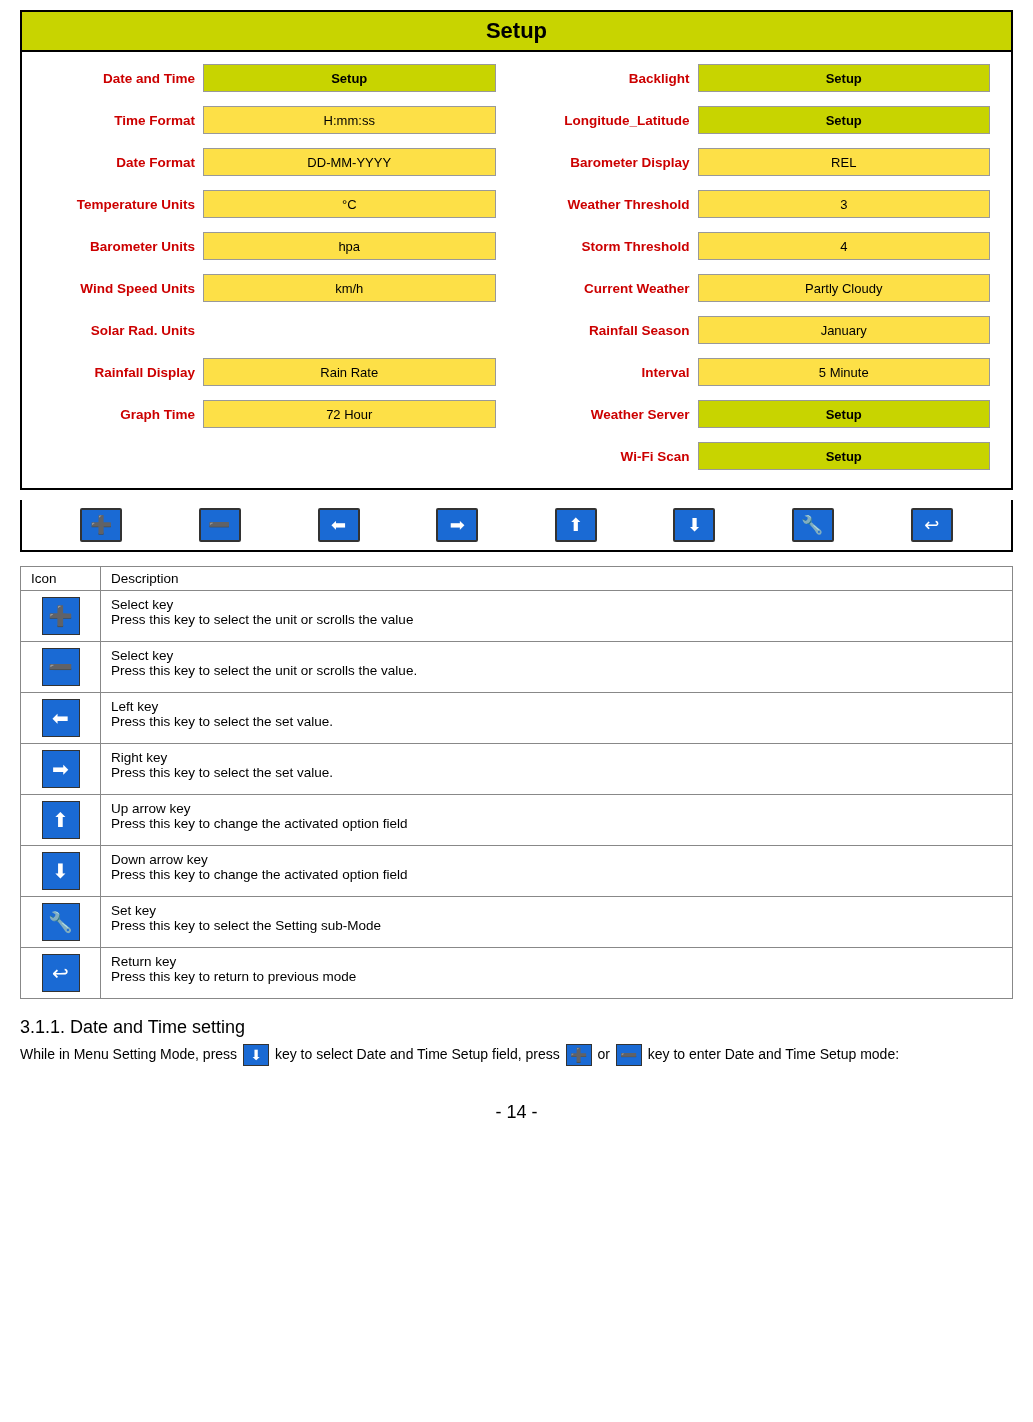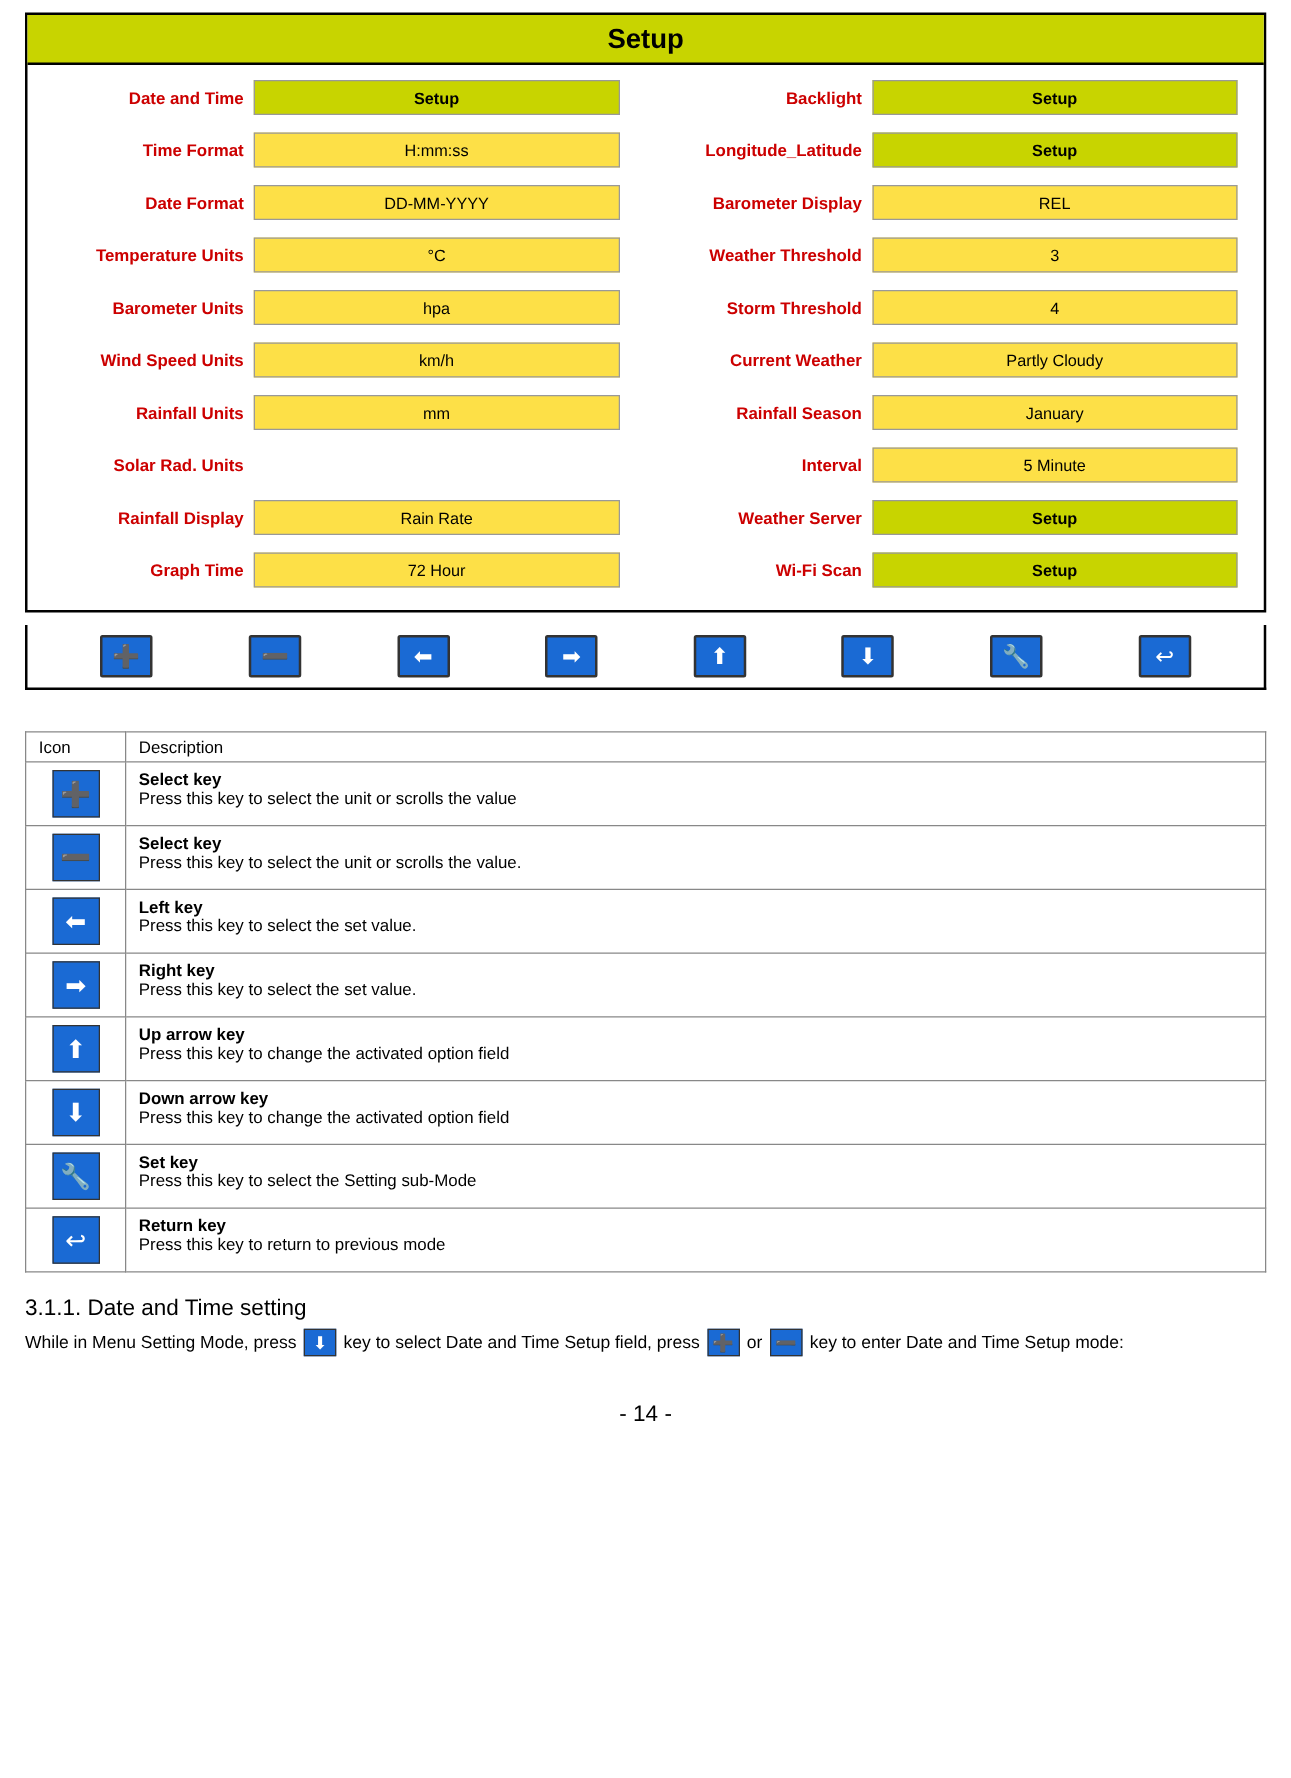--- a/index.html
+++ b/index.html
@@ -86,21 +86,20 @@
       font-size: 22px;
       cursor: pointer;
     }
 
     
     .icon-table {
       width: 100%;
       border-collapse: collapse;
       margin-bottom: 18px;
       font-size: 13.5px;
-      margin-top: 19px;
     }
     .icon-table th {
       border: 1px solid #888;
       padding: 4px 10px;
       text-align: left;
       background: #fff;
       font-weight: normal;
     }
     .icon-table td {
       border: 1px solid #888;
@@ -120,21 +119,21 @@
       height: 38px;
       background: #1a6ad4;
       color: #fff;
       font-size: 20px;
       border: 1px solid #333;
     }
     .icon-box.dark {
       background: #1a6ad4;
     }
     .desc-bold {
-      font-weight: bold;
+      font-weight: normal;
       text-align: right;
     }
 
     
     .section-heading {
       font-size: 18px;
       font-weight: normal;
       margin-bottom: 6px;
       margin-top: 4px;
     }
@@ -189,24 +188,20 @@
   </div>
         <div class="setup-row">
     <span class="setup-label">Barometer Units</span>
     <span class="setup-value">hpa</span>
   </div>
         <div class="setup-row">
     <span class="setup-label">Wind Speed Units</span>
     <span class="setup-value">km/h</span>
   </div>
         <div class="setup-row">
-    <span class="setup-label">Rainfall Units</span>
-    <span class="setup-value">mm</span>
-  </div>
-        <div class="setup-row">
     <span class="setup-label">Solar Rad. Units</span>
   </div>
         <div class="setup-row">
     <span class="setup-label">Rainfall Display</span>
     <span class="setup-value">Rain Rate</span>
   </div>
         <div class="setup-row">
     <span class="setup-label">Graph  Time</span>
     <span class="setup-value">72 Hour</span>
   </div>

